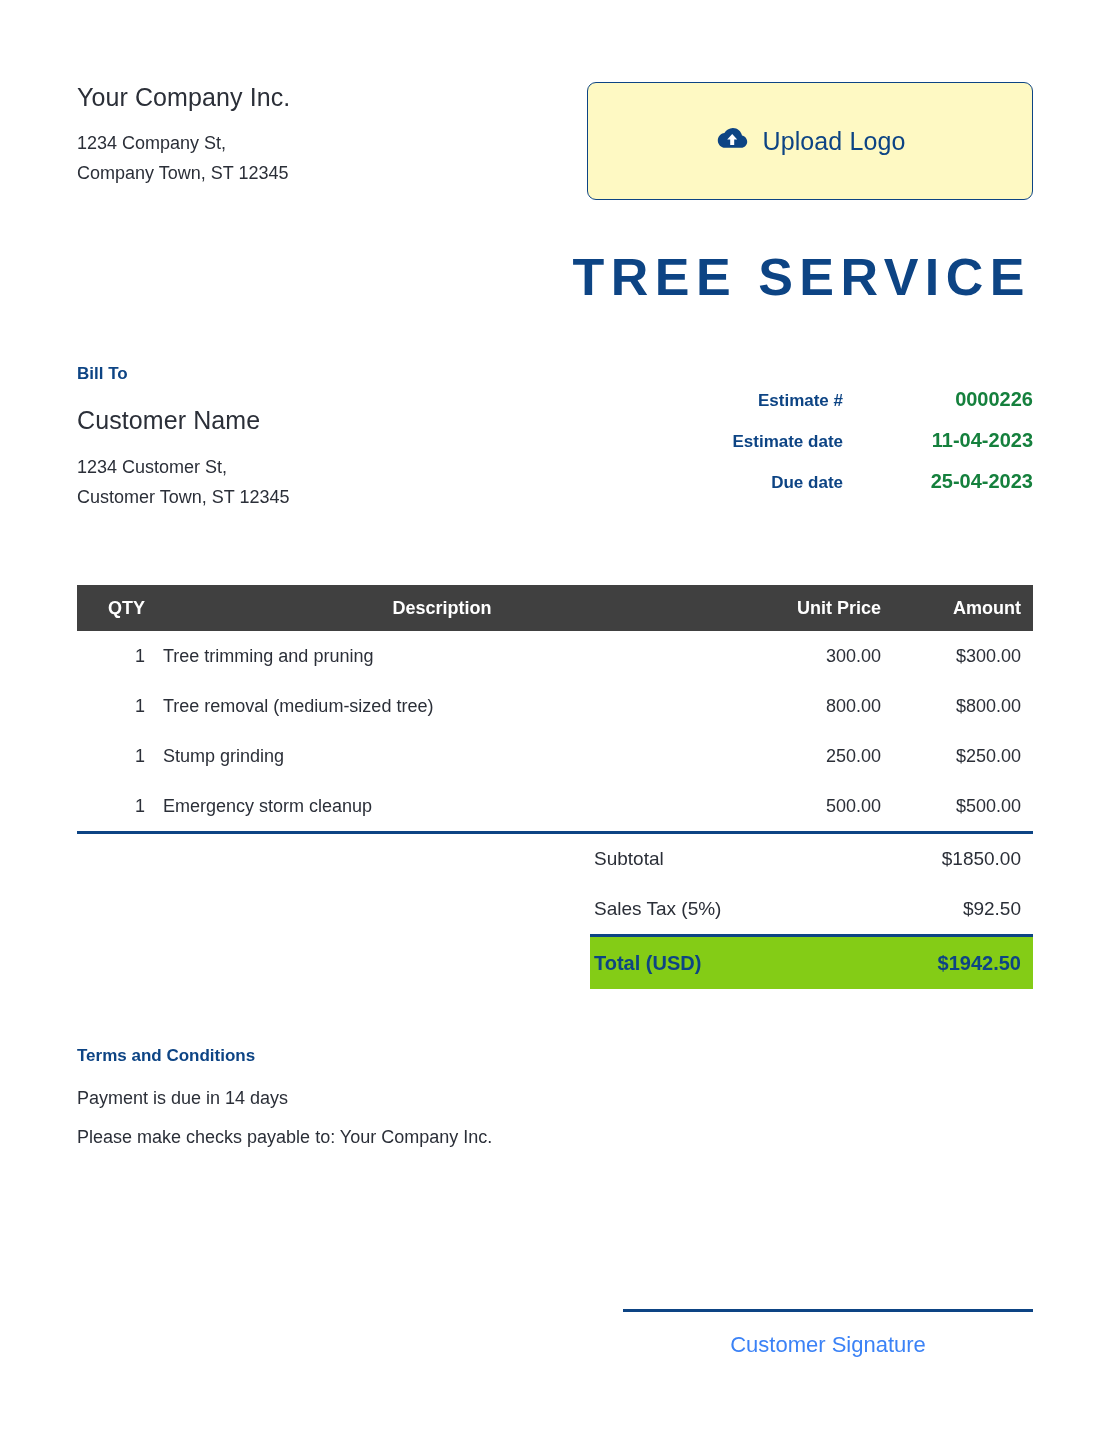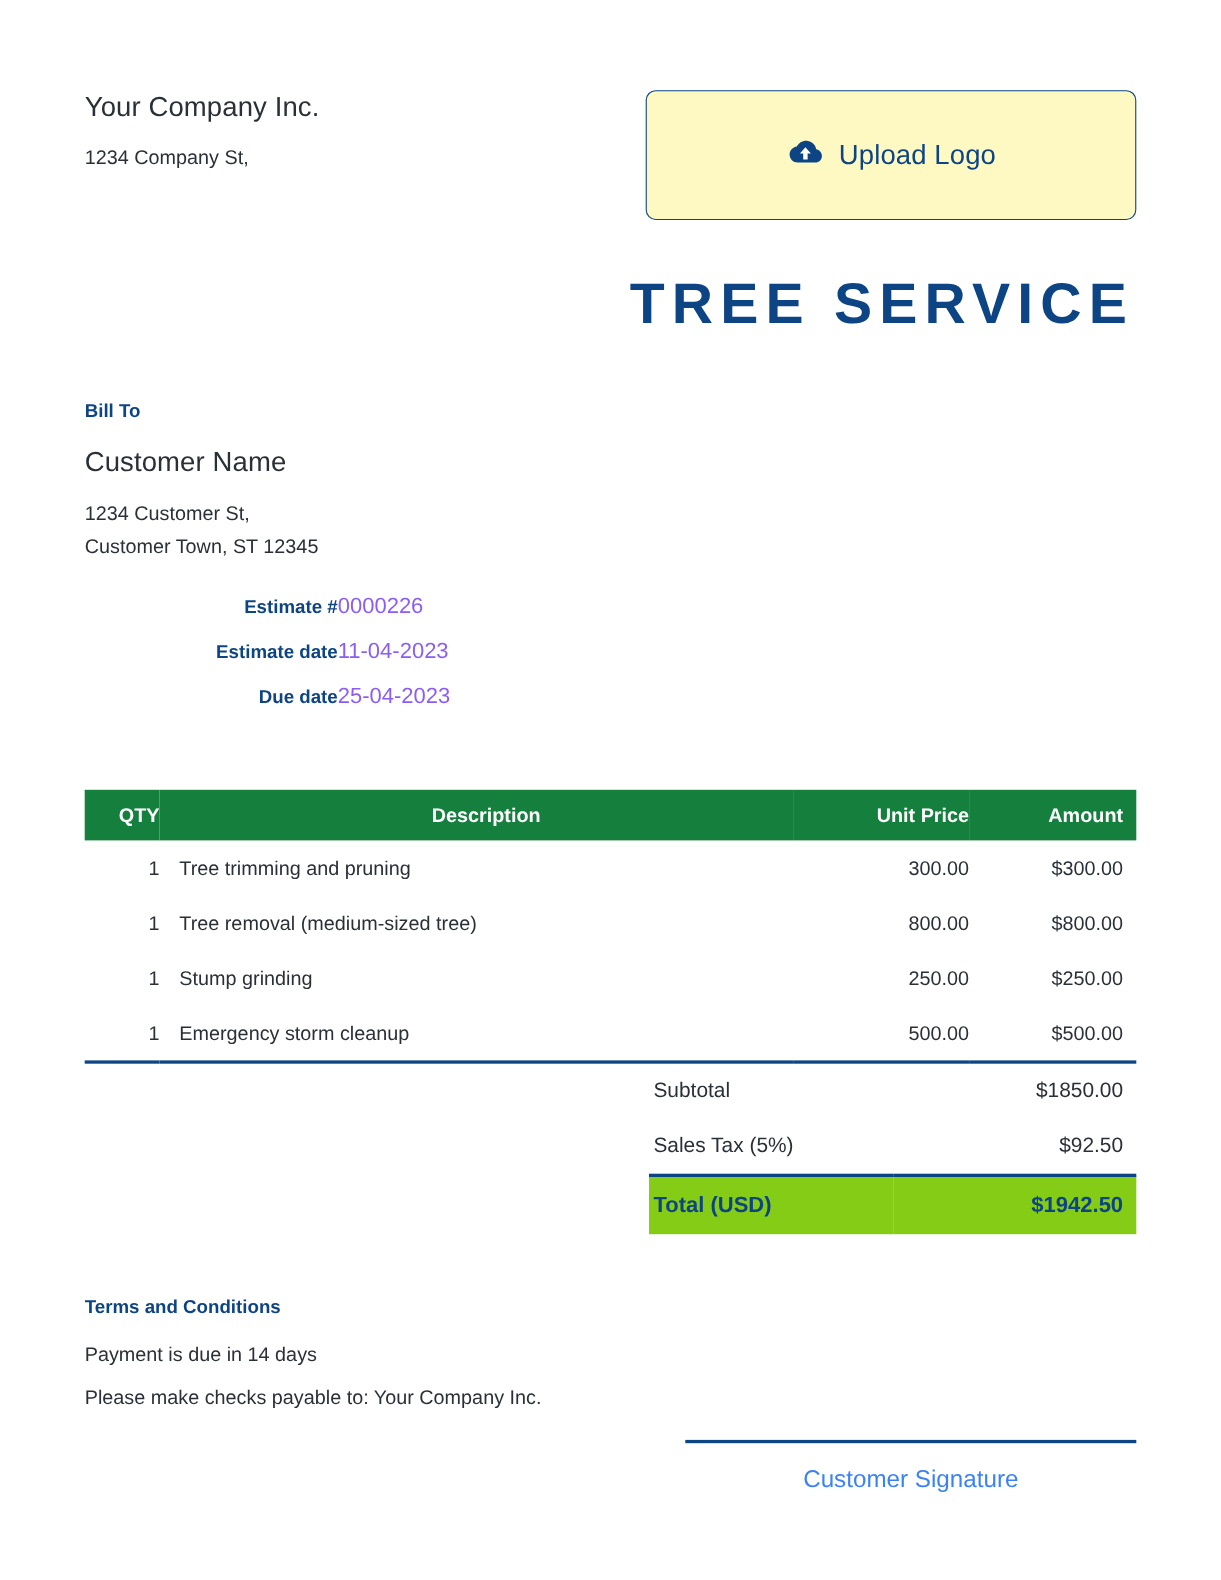--- a/index.html
+++ b/index.html
@@ -75,21 +75,20 @@
     margin-top: 42px;
     padding-right: 2px;
   }
 
   
   .mid-section {
     display: flex;
     justify-content: space-between;
     align-items: flex-start;
     margin-top: 48px;
-    flex-direction: column;
   }
   .billto-block { padding-top: 4px; }
   .billto-label {
     font-size: 17px;
     font-weight: 700;
     color: #0d4484;
     margin-bottom: 22px;
   }
   .customer-name {
     font-size: 25px;
@@ -116,35 +115,36 @@
   .meta-row:last-child { margin-bottom: 0; }
   .meta-label {
     font-size: 17px;
     font-weight: 700;
     color: #0d4484;
     text-align: right;
     white-space: nowrap;
   }
   .meta-value {
     font-size: 20px;
-    color: #8b5cf6;
-    text-align: left;
+    color: #15803d;
+    text-align: right;
     width: 190px;
     white-space: nowrap;
+    font-weight: bold;
   }
 
   
   .items {
     margin-top: 73px;
     width: 100%;
     border-collapse: collapse;
     table-layout: fixed;
   }
   .items thead th {
-    background: #15803d;
+    background: #404040;
     color: #ffffff;
     font-size: 18px;
     font-weight: 700;
     height: 46px;
     vertical-align: middle;
     padding: 0;
     margin-left: 20px;
   }
   .th-qty      { width: 68px;  text-align: right; padding-right: 0 !important; }
   .th-desc     { text-align: center; padding-left: 18px !important; }
@@ -224,20 +224,21 @@
 </head>
 <body>
 
 <div class="page">
 
   <div class="header">
 
     <div class="company-block">
       <div class="company-name">Your Company Inc.</div>
       <div class="company-addr-line">1234 Company St,</div>
+      <div class="company-addr-line">Company Town, ST 12345</div>
     </div>
 
     <div class="logo-upload">
       <span class="cloud-icon">
         <svg width="34" height="28" viewBox="0 0 34 28" xmlns="http://www.w3.org/2000/svg">
           <path d="M27.0 10.6C26.3 6.2 22.5 2.9 17.9 2.9c-3.7 0-6.9 2.1-8.5 5.2C5.7 8.6 2.8 11.7 2.8 15.5c0 4.0 3.3 7.3 7.3 7.3h16.1c3.3 0 6.0-2.7 6.0-6.0 0-3.2-2.5-5.8-5.2-6.2z" fill="#0d4484"></path>
           <path d="M17.2 8.9l5.0 5.6h-3.0v5.6h-4.0v-5.6h-3.0z" fill="#ffffff"></path>
         </svg>
       </span>
       <span class="upload-label">Upload Logo</span>

